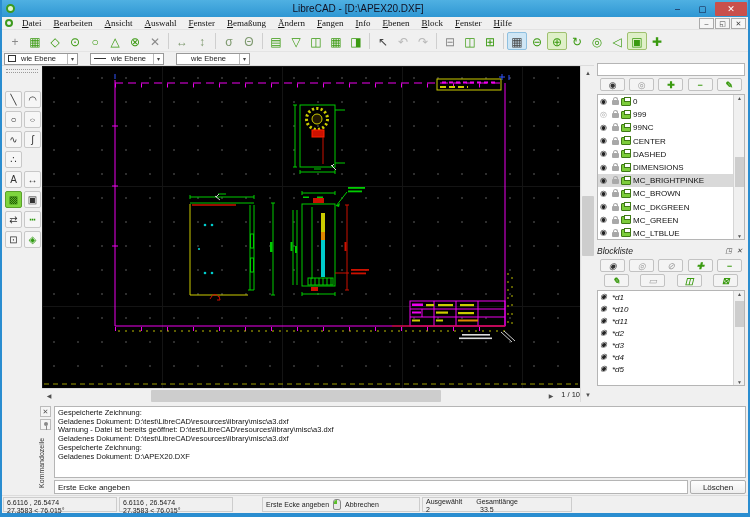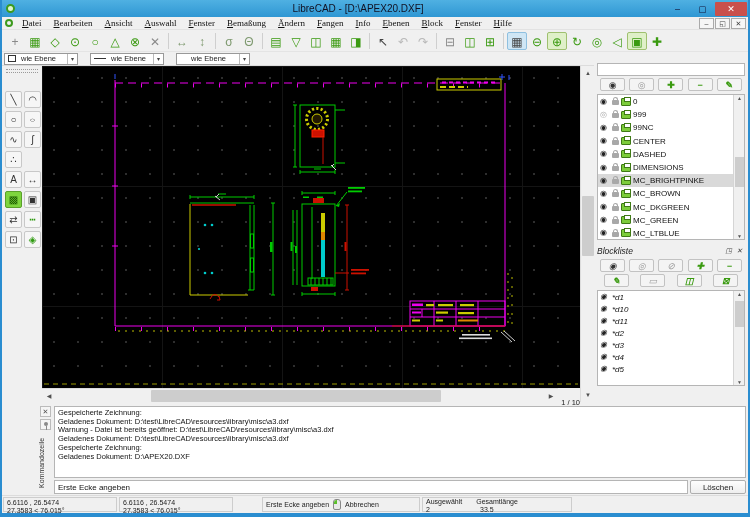--- a/index.html
+++ b/index.html
@@ -65,21 +65,21 @@
   #canvas svg { position:absolute; left:0; top:0; }
 
   
   .sb { background:#f0f0f0; }
   #vscroll { left:578px; top:66px; width:14px; height:336px; border-left:1px solid #dcdcdc; }
   #hscroll { left:40px; top:388px; width:516px; height:14px; border-top:1px solid #dcdcdc; display:flex; align-items:center;}
   .sb-arrow { width:14px; height:14px; font-size:6px; color:#505050; text-align:center; line-height:14px; }
   #vthumb { left:1px; top:130px; width:12px; height:60px; background:#cdcdcd; position:absolute; border-radius:1px;}
   #hthumb { width:290px; height:12px; background:#cdcdcd; margin-left:95px; border-radius:1px;}
   #hspacer { margin-left:auto; }
-  #pageind { left:556px; top:388px; width:22px; height:14px; font-size:7.5px; line-height:14px; text-align:right; color:#222; background:#f0f0f0;margin-top:8px;}
+  #pageind { left:556px; top:388px; width:22px; height:14px; font-size:7.5px; line-height:14px; text-align:right; color:#222; background:#f0f0f0;}
 
   
   #rightdock { left:592px; top:62px; width:154px; height:355px; background:#f0f0f0; }
   .panel-title { height:14px; display:flex; align-items:center; font-size:8.5px; color:#222; padding:0 3px; }
   .panel-title .pt-label { flex:1; }
   .pt-btn { width:11px; text-align:center; font-size:7px; color:#444; }
   .filter-input { margin:1px 3px; height:13px; background:#fff; border:1px solid #b5b5b5; }
   .ptool { display:flex; justify-content:space-around; padding:1px 4px; }
   .ptool-btn { width:25px; height:13px; border:1px solid #c2c2c2; background:#f4f4f4; text-align:center; font-size:9px; line-height:12px; border-radius:2px;}
   .ptool-btn.g { color:#3a9a10; font-weight:bold;}

